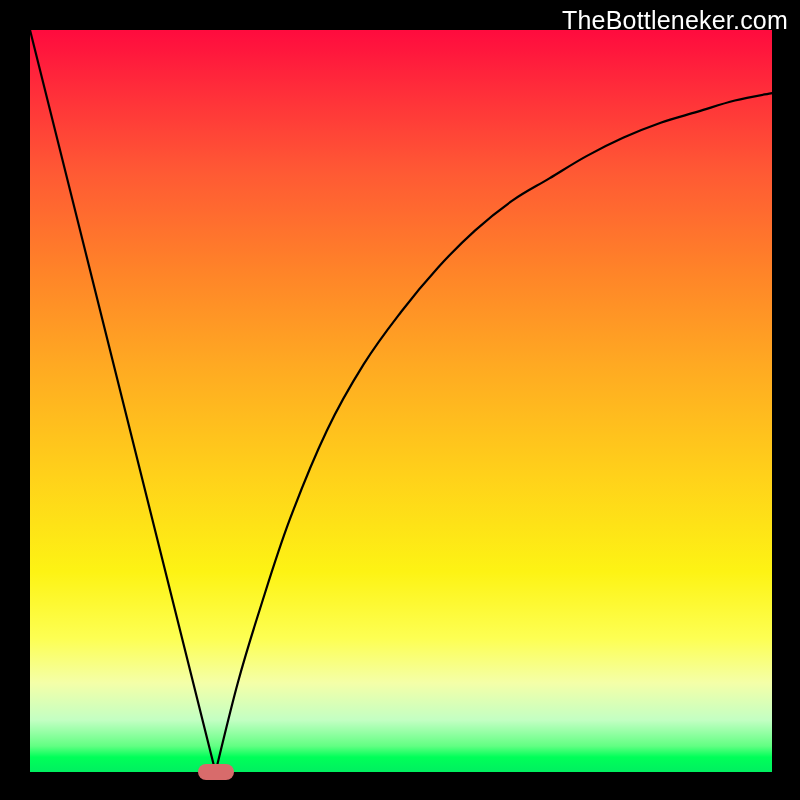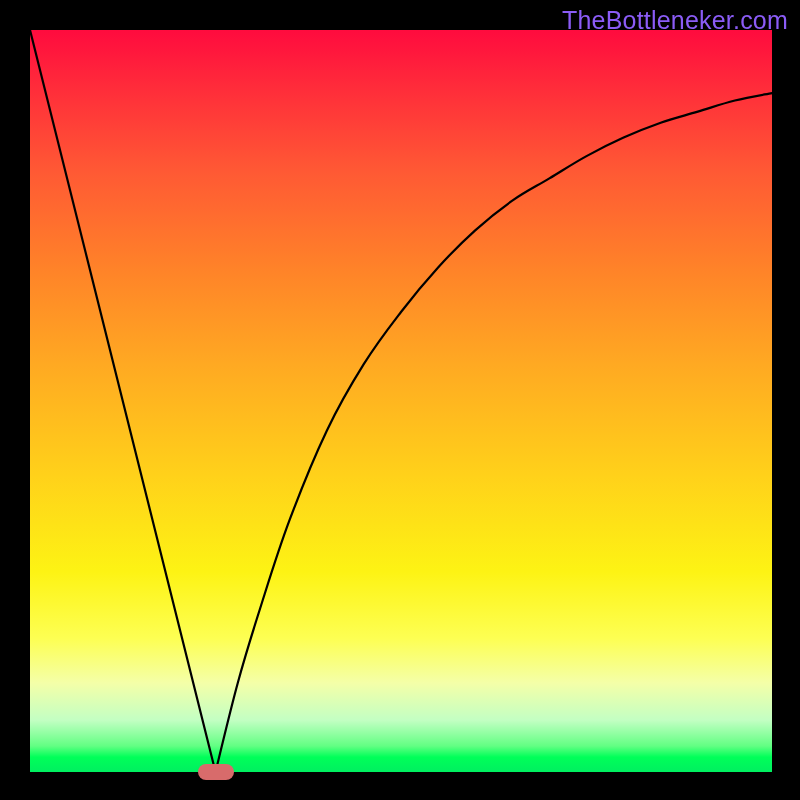--- a/index.html
+++ b/index.html
@@ -38,21 +38,21 @@
       #c3ffc3 93%,
       #62ff83 96.5%,
       #00ff59 98%,
       #00ef60 100%
     );
   }
   .watermark {
     position: absolute;
     top: 6px;
     right: 12px;
-    color: #8b5cf6;
+    color: #ffffff;
     font-size: 25px;
     font-weight: 500;
     letter-spacing: 0.2px;
     user-select: none;
   }
   svg.curve {
     position: absolute;
     left: 0;
     top: 0;
     width: 742px;

